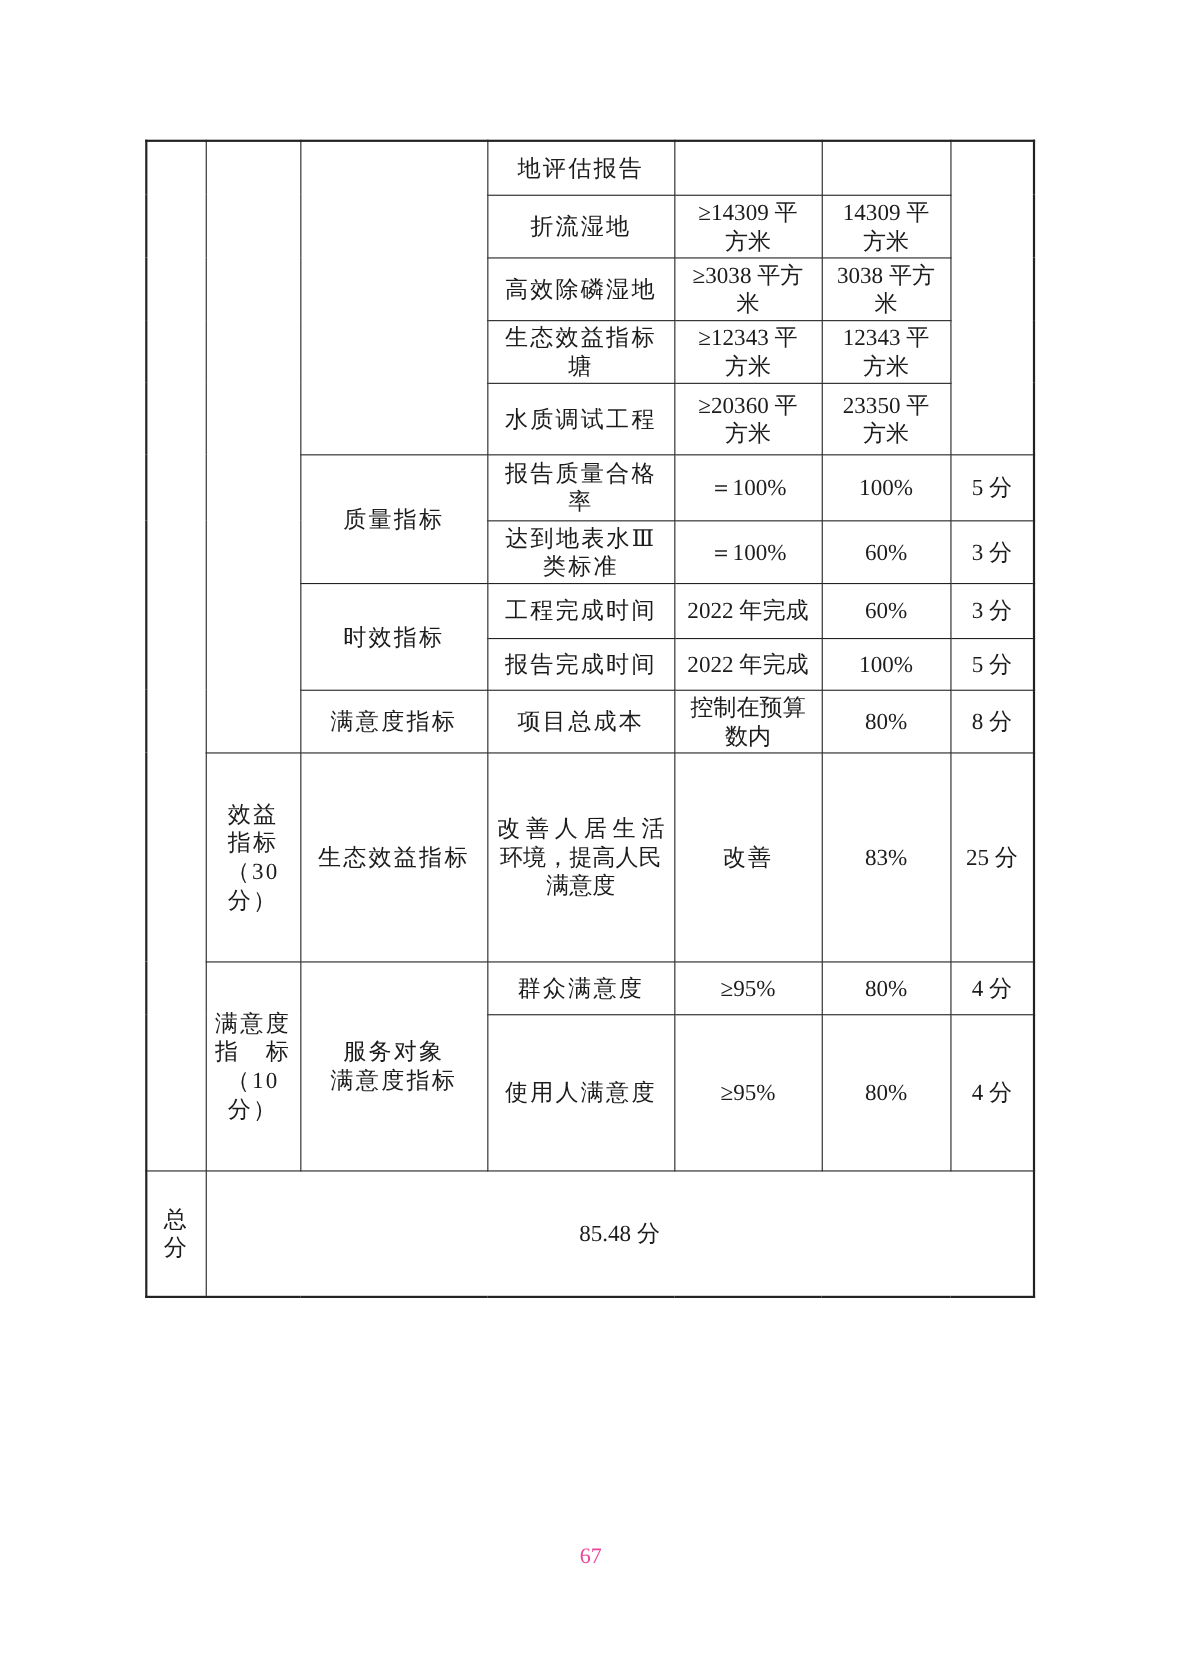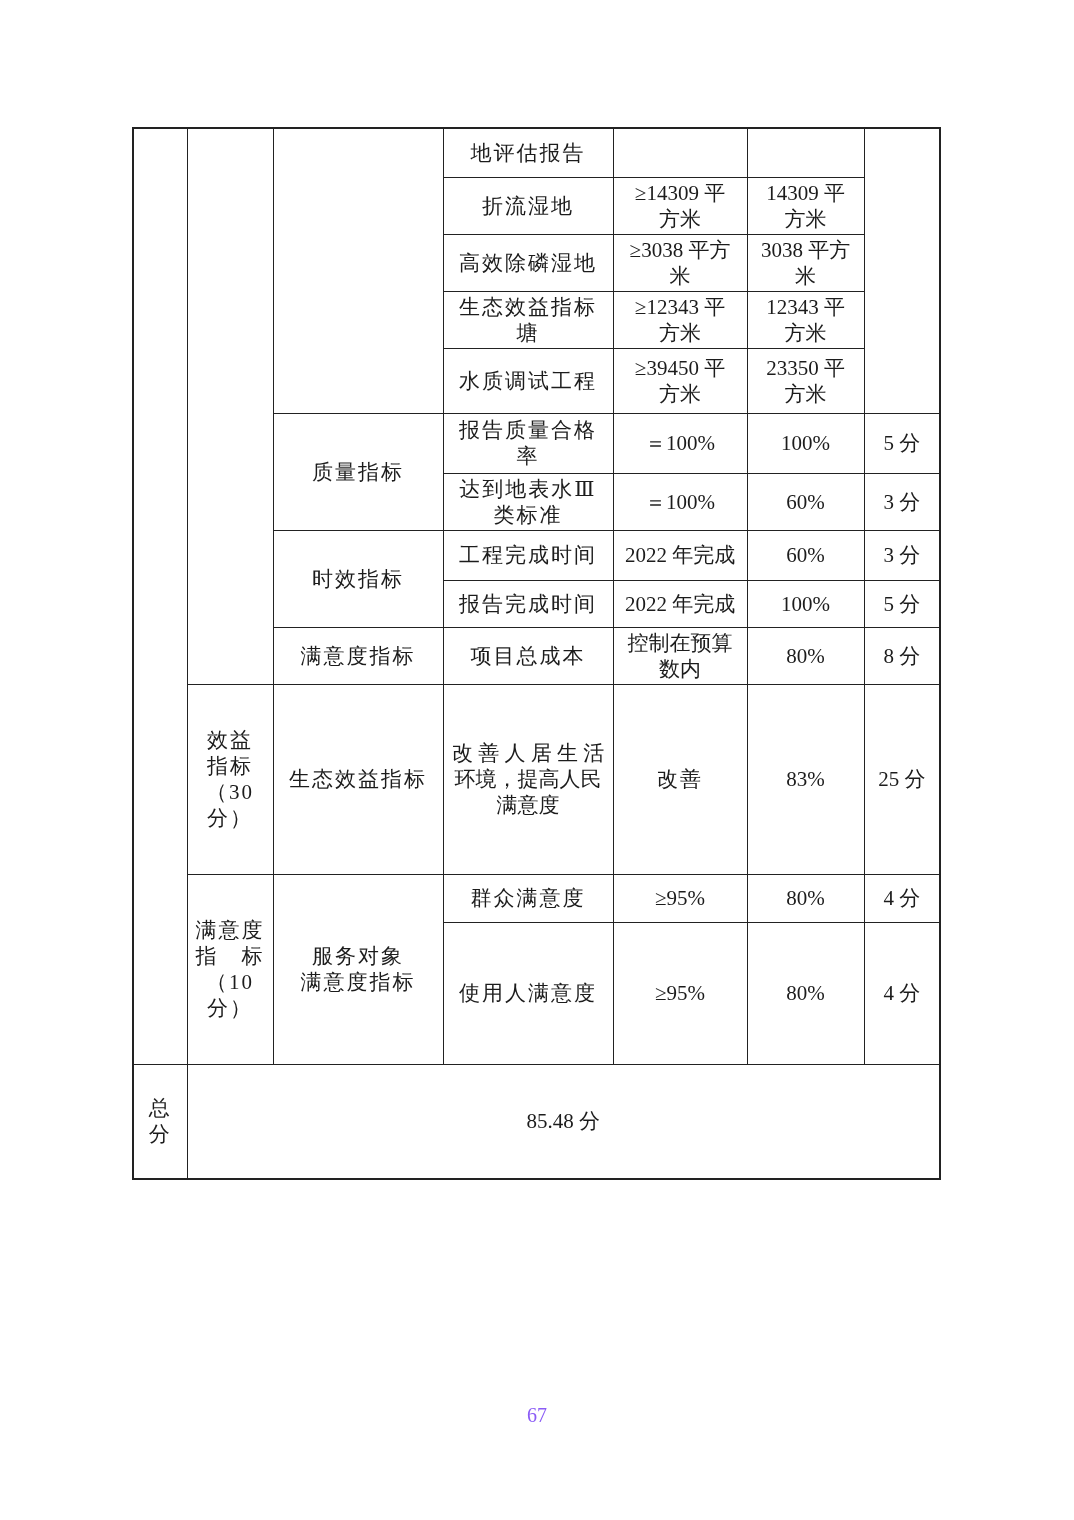--- a/index.html
+++ b/index.html
@@ -44,21 +44,21 @@
     padding-right: 4px;
     line-height: 30px;
   }
   .page-number {
     position: absolute;
     top: 1404px;
     left: 0;
     width: 100%;
     text-align: center;
     font-size: 20px;
-    color: #8b5cf6;
+    color: #ec4899;
   }
 </style>
 </head>
 <body>
 
 <div class="page">
 
   <table class="ptable">
     <colgroup>
       <col style="width:54px">
@@ -96,21 +96,21 @@
       <tr style="height:54px">
         <td class="ls2">生态效益指标
 塘</td>
         <td>≥12343 平
 方米</td>
         <td>12343 平
 方米</td>
       </tr>
       <tr style="height:65px">
         <td class="ls2">水质调试工程</td>
-        <td>≥39450 平
+        <td>≥20360 平
 方米</td>
         <td>23350 平
 方米</td>
       </tr>
 
       <tr style="height:60px">
         <td rowspan="2" class="ls2">质量指标</td>
         <td class="ls2">报告质量合格
 率</td>
         <td>＝100%</td>

